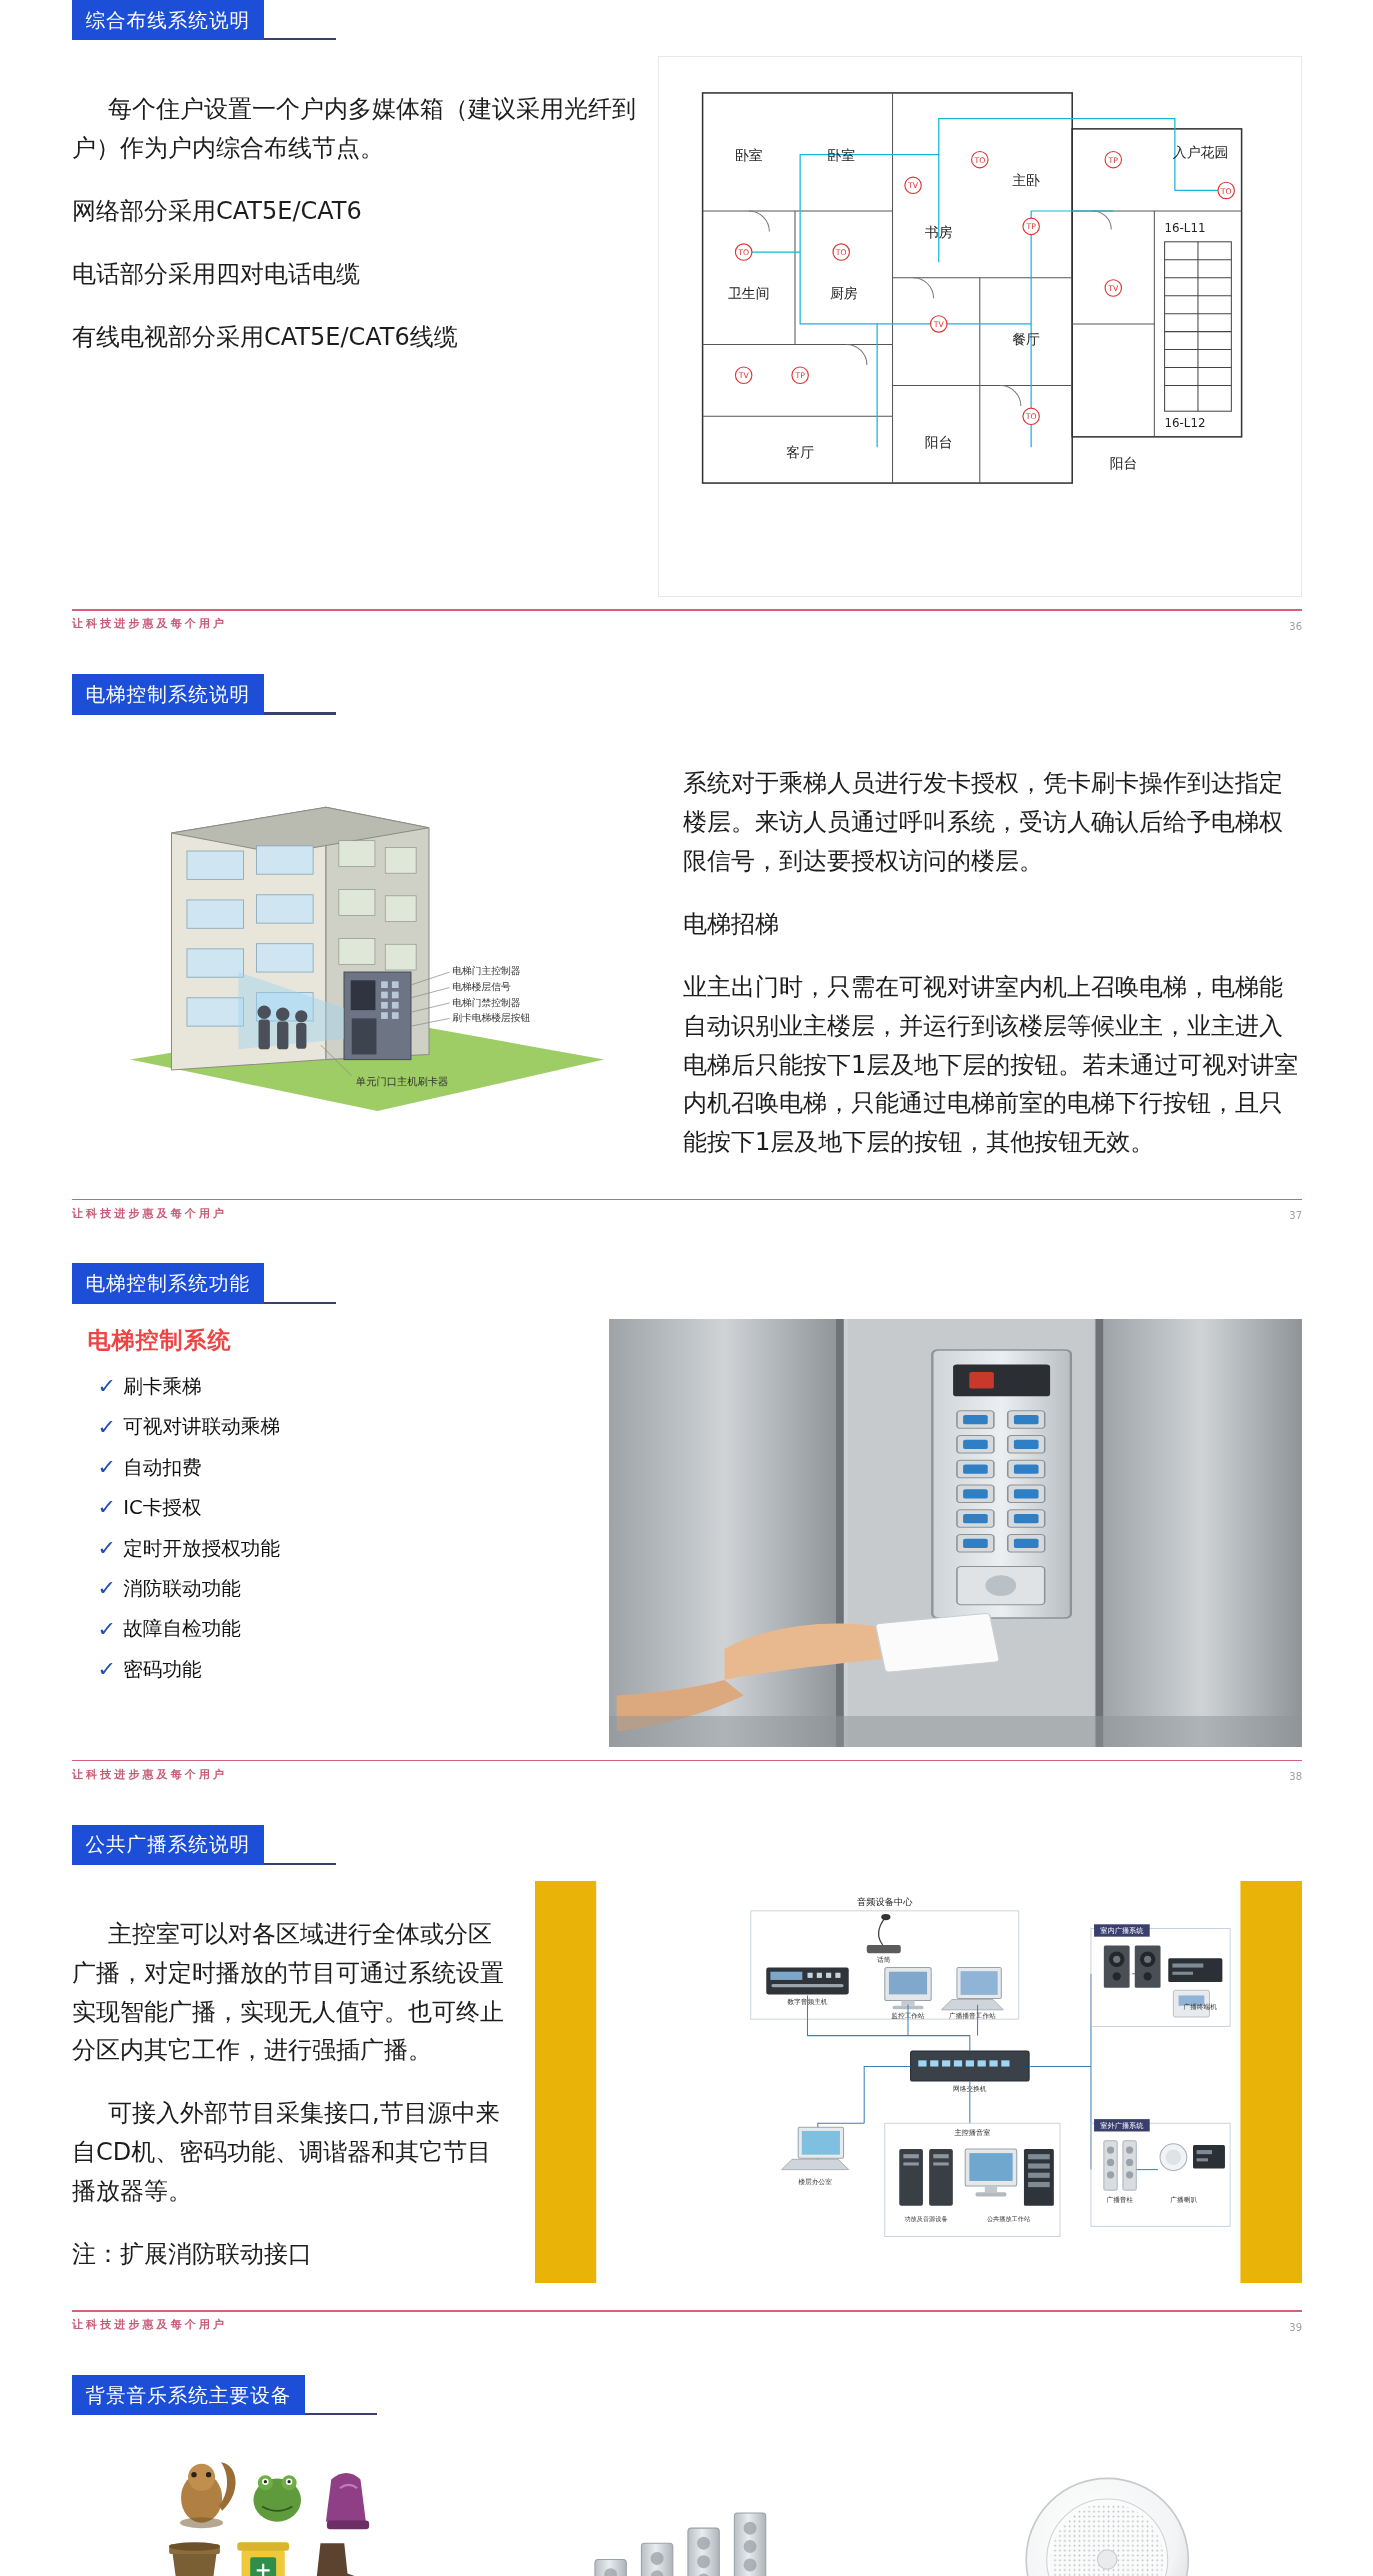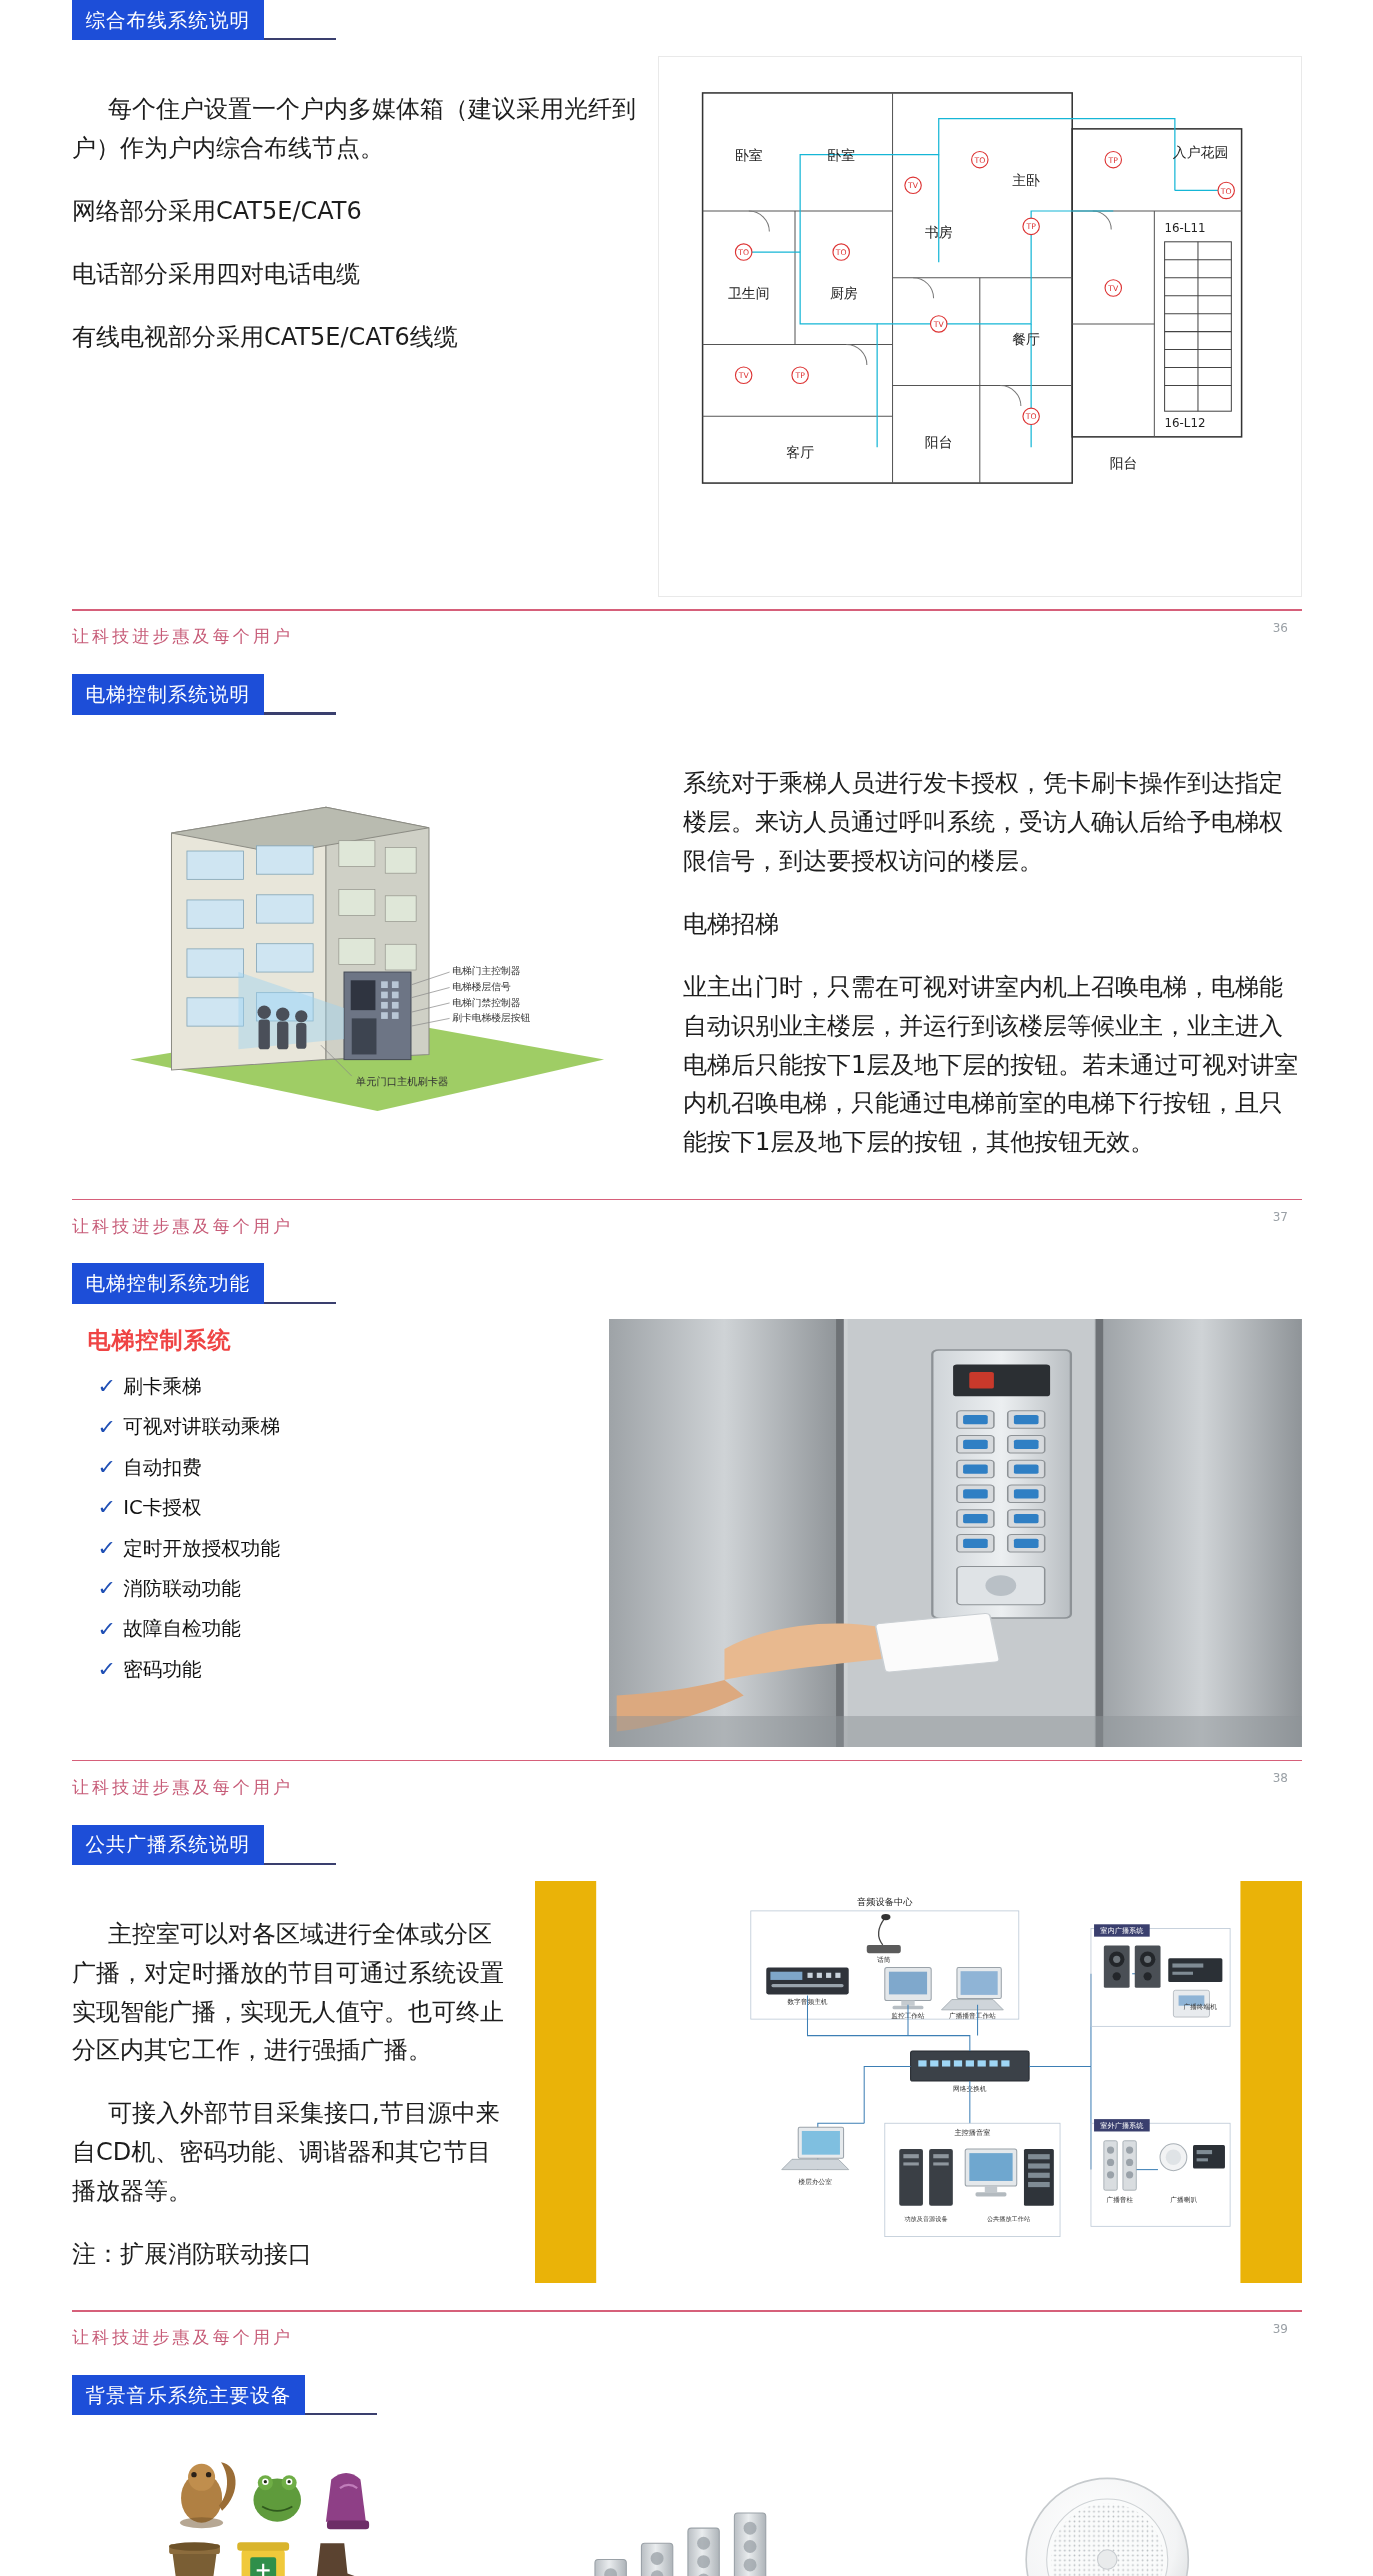--- a/index.html
+++ b/index.html
@@ -57,31 +57,31 @@
     height: 36px;
   }
   .footer-rule {
     position: absolute;
     left: 0; right: 0; top: 0;
     height: 1.5px;
     background: #d6607a;
   }
   .footer-brand {
     position: absolute;
-    left: 0; top: 16px;
+    left: 0; top: 7px;
     font-family: "DejaVu Serif", "Liberation Serif", serif;
-    font-size: 17px;
+    font-size: 11px;
     color: #c75c78;
     letter-spacing: 3.1px;
-    font-weight: normal;
+    font-weight: bold;
   }
   .footer-page {
     position: absolute;
-    right: 14px; top: 11.3px;
-    font-size: 12px;
+    right: 0; top: 11.3px;
+    font-size: 10px;
     color: #9aa0a6;
   }
 
   
   .body-text {
     font-size: 24px;
     line-height: 1.62;
     color: #1d1d1d;
     font-family: "DejaVu Sans", "Liberation Sans", sans-serif;
   }

